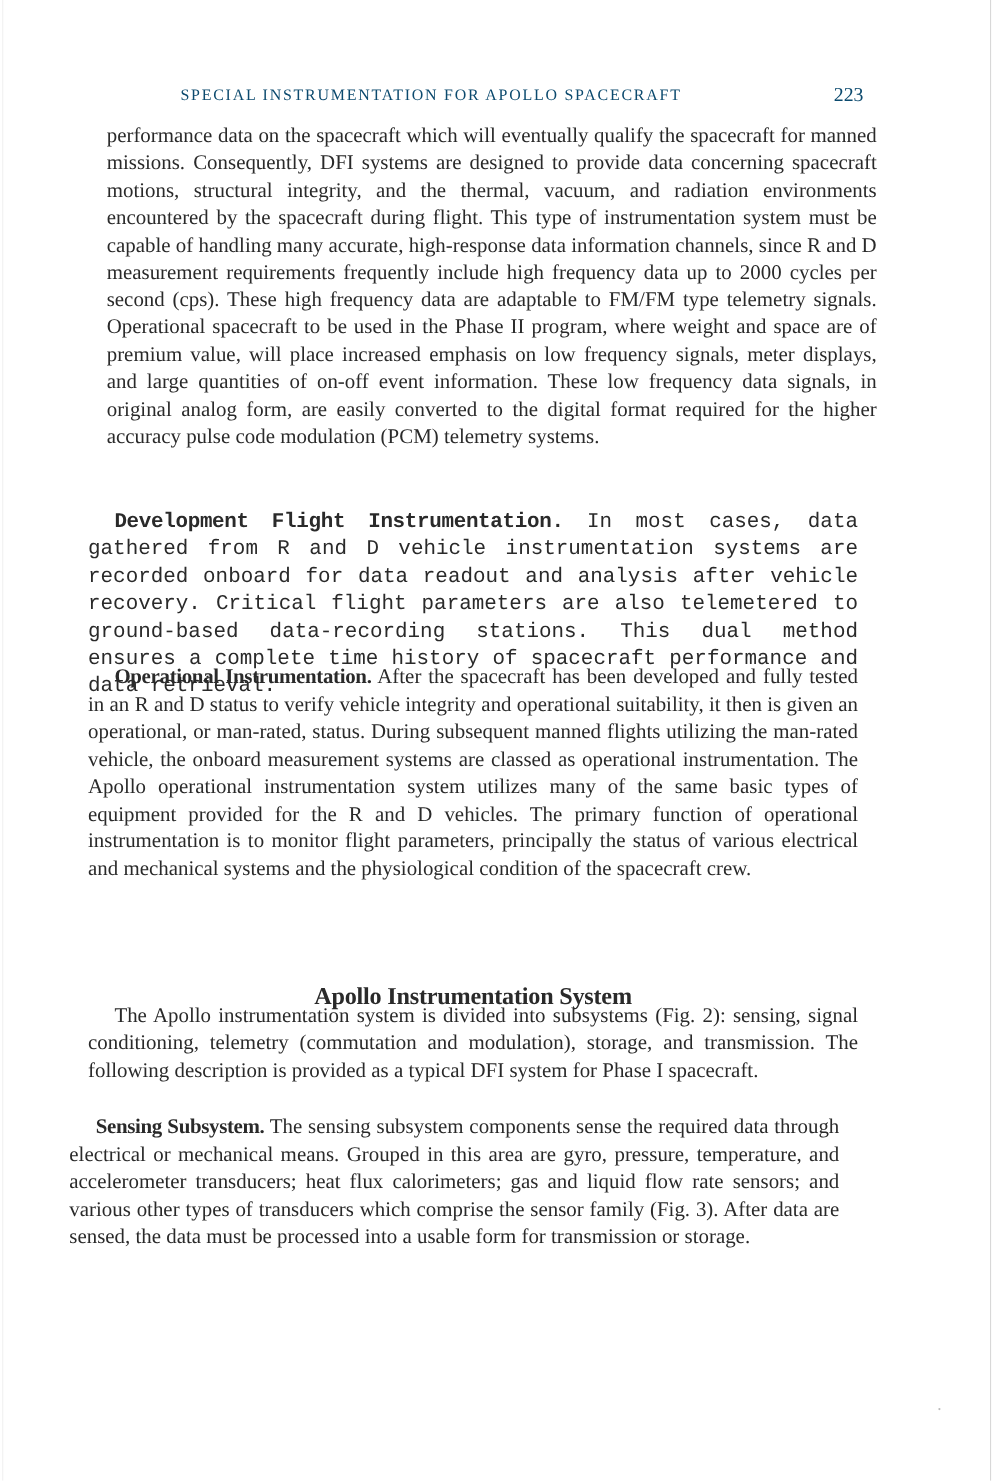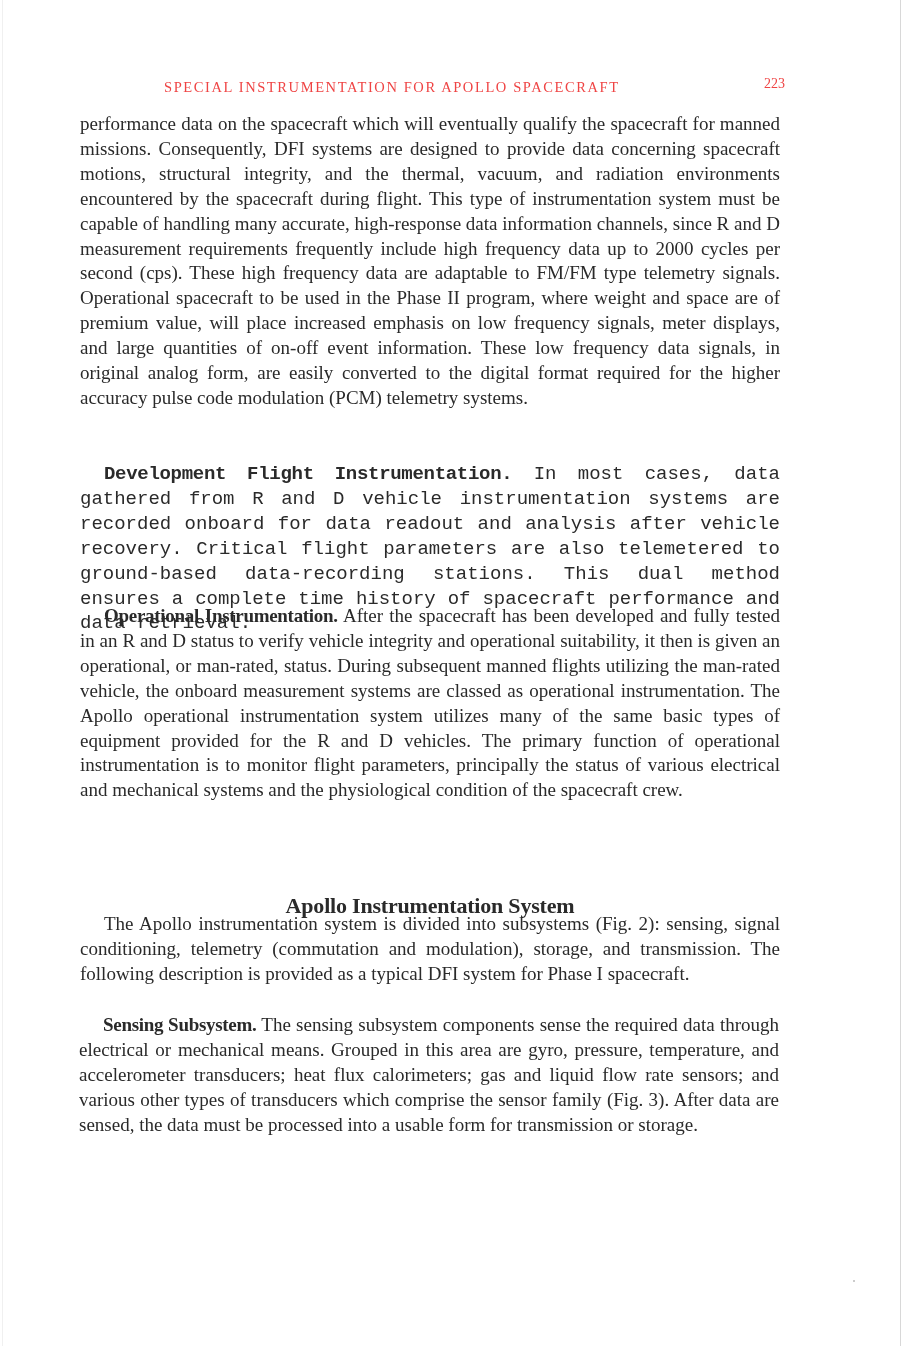--- a/index.html
+++ b/index.html
@@ -32,69 +32,69 @@
       background: #f0f0f0;
     }
     .running-head {
       position: absolute;
       top: 76px;
       left: 160px;
       width: 625px;
       height: 22px;
       font-size: 14.5px;
       letter-spacing: 1.6px;
-      color: #ef4444;
+      color: #0c4a6e;
       text-align: center;
     }
     .running-head .title {
       position: absolute;
       left: 4px;
       top: 3px;
       text-transform: uppercase;
     }
     .running-head .folio {
       position: absolute;
       right: 0;
       top: 0;
-      font-size: 14px;
+      font-size: 18px;
       letter-spacing: 0;
     }
     .text-block {
       position: absolute;
       left: 80px;
       width: 700px;
       font-size: 19px;
       line-height: 24.9px;
       text-align: justify;
     }
     .text-block p {
       margin: 0;
     }
     .indent {
       text-indent: 24px;
     }
     .run-in {
       font-weight: bold;
       letter-spacing: -0.3px;
     }
-    .block1 { top: 112px; }
+    .block1 { top: 112px; margin-left: 17px; }
     .block2 { top: 462px; font-family: Liberation Mono, monospace; }
     .block3 { top: 604px; }
     .section-heading {
       position: absolute;
       top: 875px;
       left: 80px;
       width: 700px;
       text-align: center;
       font-size: 22px;
       font-weight: bold;
       letter-spacing: -0.2px;
     }
     .block4 { top: 912px; }
-    .block5 { top: 1013px; left: 79px; }
+    .block5 { top: 1013px; left: 63px; }
     .scan-speck {
       position: absolute;
       width: 2px;
       height: 2px;
       background: #bbb;
       border-radius: 1px;
     }
   </style>
 </head>
 <body>

